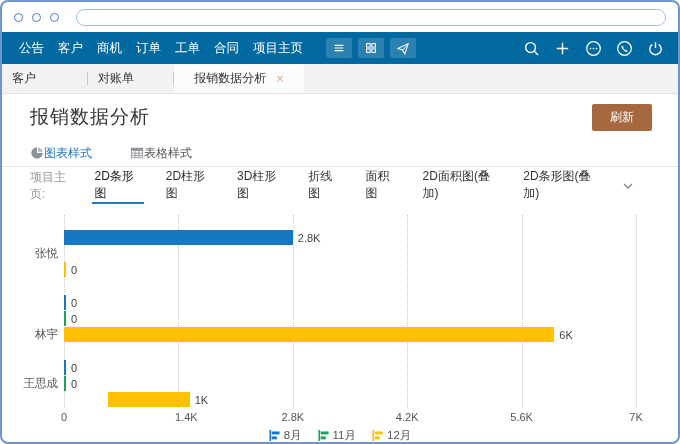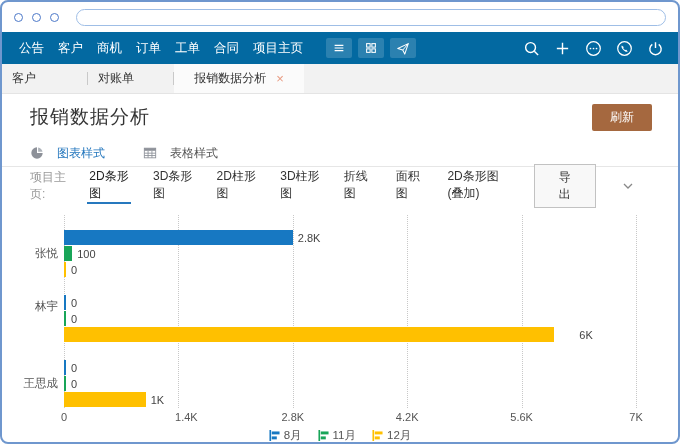--- a/index.html
+++ b/index.html
@@ -38,21 +38,21 @@
   .tab-close { color:#E89A80; font-size:13px; line-height:1; cursor:pointer; }
 
   
   .title-row { height:46px; flex:0 0 auto; display:flex; align-items:center; padding:0 26px 0 28px; }
   .page-title { font-size:19px; color:#333; letter-spacing:1px; }
   .refresh-btn { margin-left:auto; background:#A5683F; color:#fff; font-size:12px;
                  padding:5px 18px; border:none; border-radius:2px; cursor:pointer;text-align:center; }
 
   
   .toggles { height:26px; flex:0 0 auto; display:flex; align-items:center; gap:38px; padding-left:28px; }
-  .toggle { display:flex; align-items:center; gap:13px; font-size:12px; color:#555; cursor:pointer; }
+  .toggle { display:flex; align-items:center; gap:0; font-size:12px; color:#555; cursor:pointer; }
   .toggle.active { color:#2678BE; }
   .toggle svg { width:14px; height:14px; display:block; }
 
   .section-divider { height:1px; background:#E6E6E6; flex:0 0 auto; }
 
   
   .controls { height:37px; flex:0 0 auto; display:flex; align-items:stretch; padding:0 44px 0 28px; }
   .controls-label { font-size:12px; color:#999; margin-right:14px; align-self:center; }
   .ctype { display:flex; align-items:center; font-size:12px; color:#333; margin-right:20px;
            padding:0 2px; border-bottom:2px solid transparent; cursor:pointer; }
@@ -206,83 +206,78 @@
         <span>表格样式</span>
       </div>
     </div>
 
   <div class="section-divider"></div>
 
   <div class="controls">
     <span class="controls-label">项目主页:</span>
     <div style="display:flex; align-items:flex-end;" id="ctype-list">
         <span class="ctype active">2D条形图</span>
-        <span class="ctype">3D条形图</span>
         <span class="ctype">2D柱形图</span>
         <span class="ctype">3D柱形图</span>
         <span class="ctype">折线图</span>
         <span class="ctype">面积图</span>
+        <span class="ctype">2D面积图(叠加)</span>
         <span class="ctype">2D条形图(叠加)</span>
       </div>
-    <button class="export-btn">导出</button>
     <span class="chevron" id="chevron-slot">
         <svg viewBox="0 0 12 12">
           <path d="M2 4l4 4 4-4" fill="none" stroke="#888" stroke-width="1.3"></path>
         </svg>
       </span>
   </div>
 
   <div class="chart-wrap">
     <div class="chart-area" id="chart-area">
       <div class="plot" id="plot">
           <div class="gridline" style="left: 0%;"></div>
           <div class="gridline" style="left: 20%;"></div>
           <div class="gridline" style="left: 40%;"></div>
           <div class="gridline" style="left: 60%;"></div>
           <div class="gridline" style="left: 80%;"></div>
           <div class="gridline" style="left: 100%;"></div>
           <div class="bar-row" style="top: 15px;">
             <div class="bar" style="width: 40%; background: rgb(23, 120, 194);"></div>
             <span class="bar-label">2.8K</span>
           </div>
-          <div class="bar-row" style="top: 31px;">
-            <div class="bar" style="width: 1.42857%; background: rgb(24, 165, 88);"></div>
-            <span class="bar-label">100</span>
-          </div>
           <div class="bar-row" style="top: 47px;">
             <div class="bar" style="width: 2px; background: rgb(255, 192, 0);"></div>
             <span class="bar-label">0</span>
           </div>
           <div class="bar-row" style="top: 80px;">
             <div class="bar" style="width: 2px; background: rgb(23, 120, 194);"></div>
             <span class="bar-label">0</span>
           </div>
           <div class="bar-row" style="top: 96px;">
             <div class="bar" style="width: 2px; background: rgb(24, 165, 88);"></div>
             <span class="bar-label">0</span>
           </div>
-          <div class="bar-row" style="top: 112px; gap: 20px;">
+          <div class="bar-row" style="top: 112px;">
             <div class="bar" style="width: 85.7143%; background: rgb(255, 192, 0);"></div>
             <span class="bar-label">6K</span>
           </div>
           <div class="bar-row" style="top: 145px;">
             <div class="bar" style="width: 2px; background: rgb(23, 120, 194);"></div>
             <span class="bar-label">0</span>
           </div>
           <div class="bar-row" style="top: 161px;">
             <div class="bar" style="width: 2px; background: rgb(24, 165, 88);"></div>
             <span class="bar-label">0</span>
           </div>
-          <div class="bar-row" style="top: 177px;">
+          <div class="bar-row" style="top: 177px; margin-left: 44px;">
             <div class="bar" style="width: 14.2857%; background: rgb(255, 192, 0);"></div>
             <span class="bar-label">1K</span>
           </div>
         </div>
     <div class="cat-label" style="top: 31px;">张悦</div>
-        <div class="cat-label" style="top: 84px;">林宇</div>
+        <div class="cat-label" style="top: 112px;">林宇</div>
         <div class="cat-label" style="top: 161px;">王思成</div>
       </div>
     <div class="x-labels" id="x-labels">
         <span class="x-tick" style="left: 0%;">0</span>
         <span class="x-tick" style="left: 20%; margin-left: 8px;">1.4K</span>
         <span class="x-tick" style="left: 40%;">2.8K</span>
         <span class="x-tick" style="left: 60%;">4.2K</span>
         <span class="x-tick" style="left: 80%;">5.6K</span>
         <span class="x-tick" style="left: 100%;">7K</span>
       </div>

